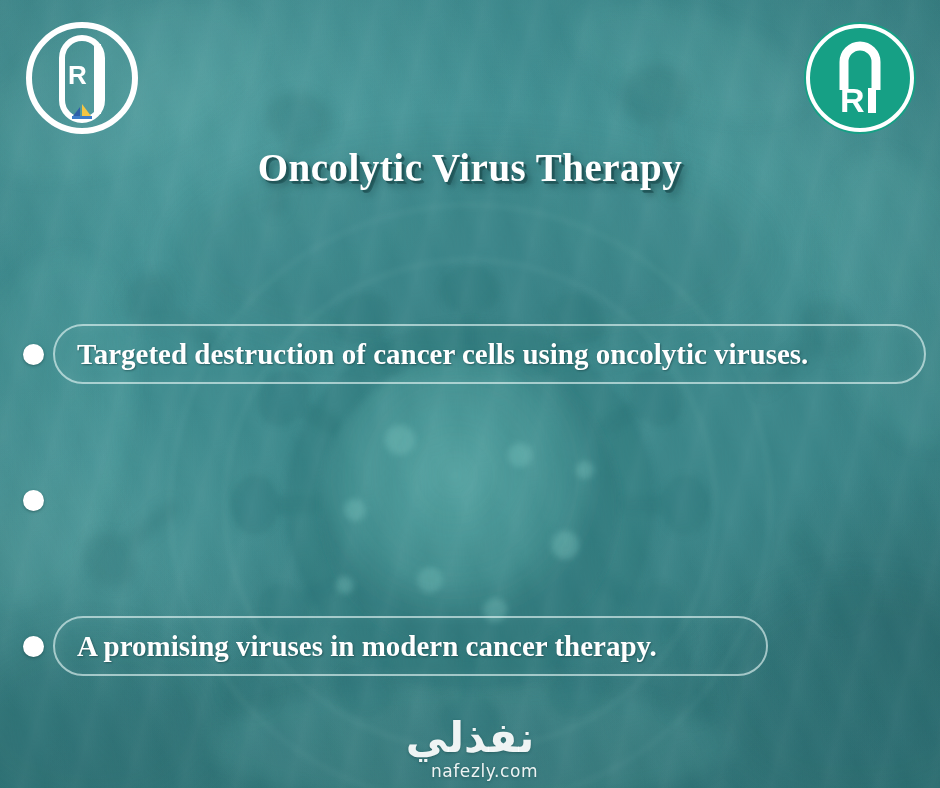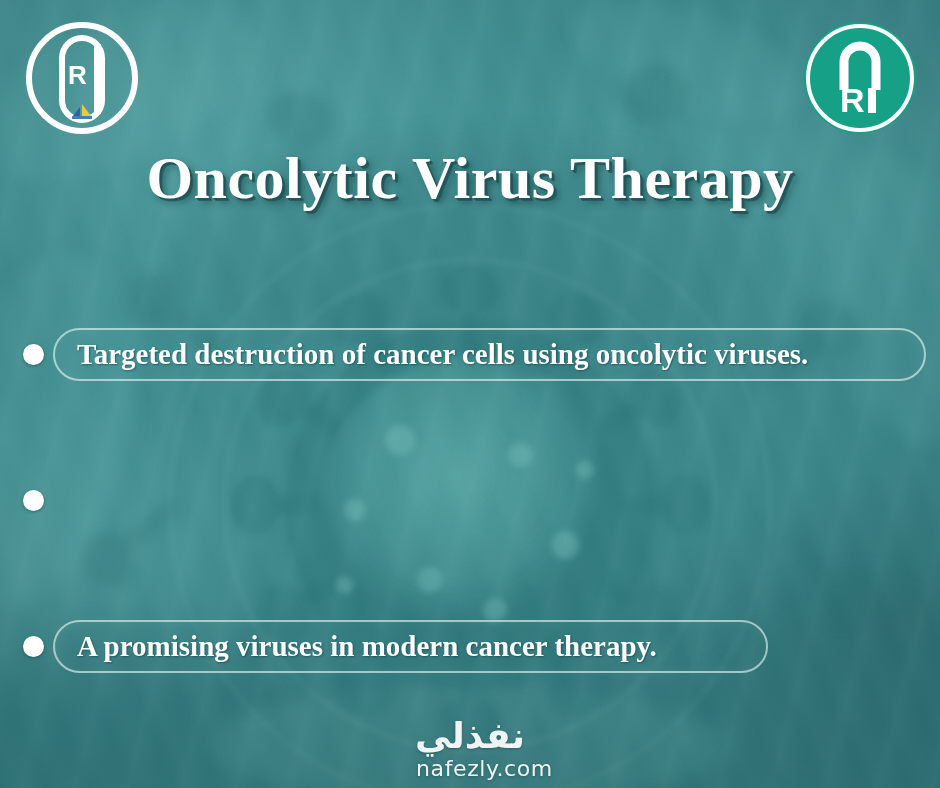--- a/index.html
+++ b/index.html
@@ -85,21 +85,21 @@
 
   
   .title {
     position: absolute;
     left: 0;
     right: 0;
     top: 148px;
     text-align: center;
     font-family: "Liberation Serif", "DejaVu Serif", serif;
     font-weight: bold;
-    font-size: 60px;
+    font-size: 39px;
     line-height: 1;
     letter-spacing: 0.5px;
     color: #ffffff;
     text-shadow:
        2px 2px 0 rgba(33,86,89,0.95),
        3px 3px 0 rgba(33,86,89,0.75),
        5px 5px 7px rgba(20,60,63,0.55);
     white-space: nowrap;
   }
 
@@ -124,21 +124,21 @@
     margin-left: 23px;
     margin-right: 9px;
     border-radius: 50%;
     background: #ffffff;
     box-shadow: 0 1px 3px rgba(15,55,58,0.5);
   }
   .pill {
     position: relative;
     display: flex;
     align-items: center;
-    height: 53px;
+    height: 60px;
     padding: 0 22px;
     border: 2px solid rgba(233,249,247,0.62);
     border-radius: 34px;
     box-sizing: border-box;
     box-shadow: inset 0 0 14px rgba(255,255,255,0.05);
   }
   .pill-text {
     font-family: "Liberation Serif", "DejaVu Serif", serif;
     font-weight: bold;
     font-size: 29px;
@@ -152,32 +152,32 @@
   .footer {
     position: absolute;
     left: 0;
     right: 0;
     bottom: 8px;
     text-align: center;
     pointer-events: none;
   }
   .footer-ar {
     font-family: "DejaVu Sans", sans-serif;
-    font-size: 36px;
+    font-size: 42px;
     font-weight: bold;
     color: rgba(255,255,255,0.93);
     line-height: 1;
     letter-spacing: 1px;
     text-shadow: 0 1px 3px rgba(18,60,62,0.45);
     direction: rtl;
   }
   .footer-url {
     margin-top: 4px;
     font-family: "DejaVu Sans", sans-serif;
-    font-size: 22px;
+    font-size: 17px;
     font-weight: normal;
     color: rgba(255,255,255,0.92);
     line-height: 1;
     letter-spacing: 0.6px;
     text-shadow: 0 1px 3px rgba(18,60,62,0.45);
     padding-left: 29px;
   }
 </style>
 </head>
 <body>

